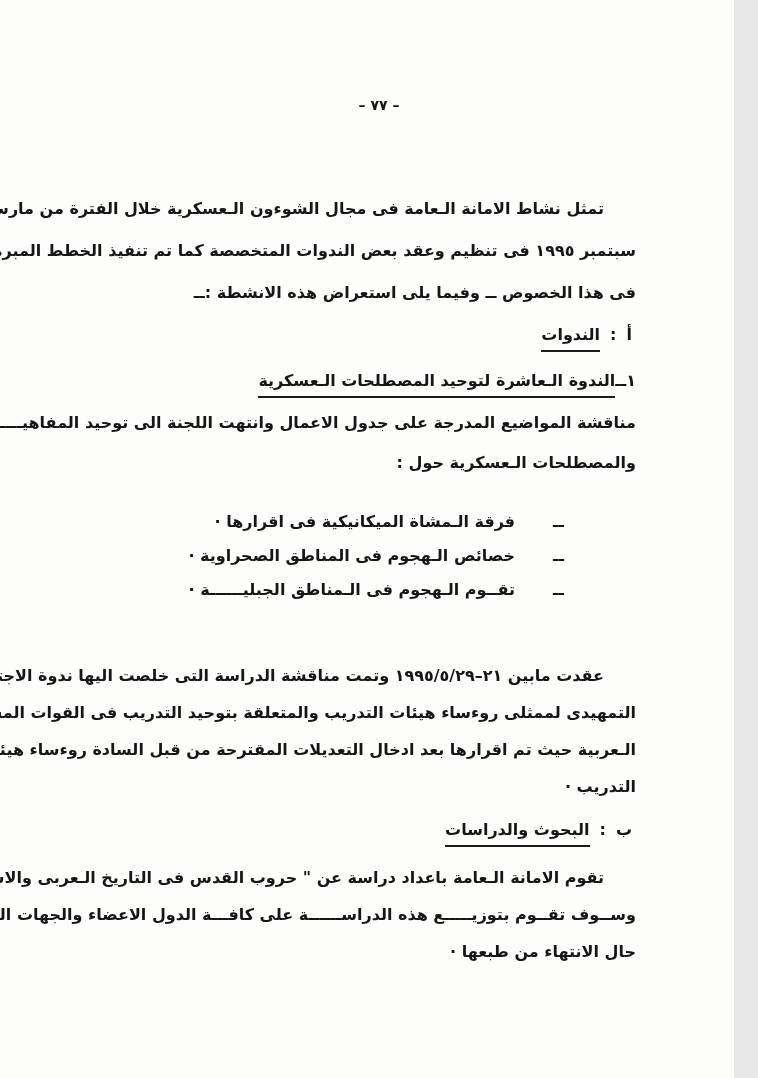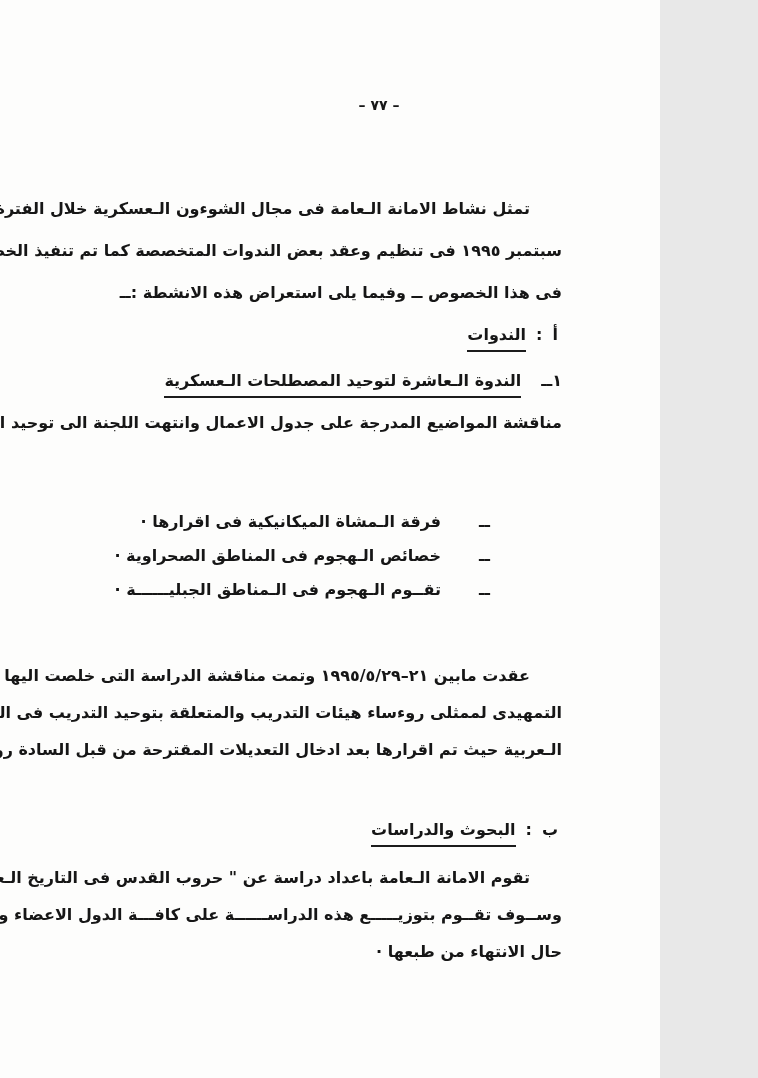--- a/index.html
+++ b/index.html
@@ -1,18 +1,18 @@
 <!DOCTYPE html>
 <html lang="ar"><head>
 <meta charset="utf-8">
 <style>
   html, body { margin: 0; padding: 0; background: #e8e8e8; }
   .page {
     position: relative;
-    width: 660px;
+    width: 734px;
     height: 1078px;
     margin: 0;
     background: #fdfdfc;
     color: #161616;
     font-family: "DejaVu Sans", sans-serif;
     font-weight: bold;
     overflow: hidden;
   }
   .pagenum {
     position: absolute;
@@ -49,21 +49,21 @@
   .para-3  { top: 859px; }
   .para-3 .ln { line-height: 37px; }
 
   .u {
     display: inline-block;
     border-bottom: 2px solid #1c1c1c;
     padding-bottom: 6px;
   }
   .marker { display: inline-block; padding-right: 4px; }
   .colon  { display: inline-block; margin: 0 10px; }
-  .num    { display: inline-block; margin-left: 20px; }
+  .num    { display: inline-block; }
   .dash   { display: inline-block; margin-left: 38px; }
   .heading-line { white-space: nowrap; }
 </style>
 </head>
 <body>
 
 <div class="page">
 
   <div class="pagenum">– ٧٧ –</div>
 
@@ -78,39 +78,41 @@
     <div class="block hdg-a heading-line">
       <span class="marker">أ</span><span class="colon">:</span><span class="u">الندوات</span>
     </div>
 
     <div class="block ttl-1 heading-line">
       <span class="num">١ــ</span><span class="u">الندوة الـعاشرة لتوحيد المصطلحات الـعسكرية</span>
     </div>
 
     <div class="block para-1">
       <div class="ln">مناقشة المواضيع المدرجة على جدول الاعمال وانتهت اللجنة الى توحيد المفاهيــــــــــــــم</div>
+      <div class="ln">والمصطلحات الـعسكرية حول :</div>
     </div>
 
     <div class="block bullets">
       <div class="ln">
         <span class="dash">ــ</span><span>فرقة الـمشاة الميكانيكية فى اقرارها ·</span>
       </div>
       <div class="ln">
         <span class="dash">ــ</span><span>خصائص الـهجوم فى المناطق الصحراوية ·</span>
       </div>
       <div class="ln">
         <span class="dash">ــ</span><span>تقــوم الـهجوم فى الـمناطق الجبليــــــة ·</span>
       </div>
     </div>
 
 
     <div class="block para-2">
       <div class="ln indent">عقدت مابين ٢١–١٩٩٥/٥/٢٩ وتمت مناقشة الدراسة التى خلصت اليها ندوة الاجتماع</div>
       <div class="ln">التمهيدى لممثلى روءساء هيئات التدريب والمتعلقة بتوحيد التدريب فى القوات المسلحـــــة</div>
       <div class="ln">الـعربية حيث تم اقرارها بعد ادخال التعديلات المقترحة من قبل السادة روءساء هيئــــــات</div>
+      <div class="ln">التدريب ·</div>
     </div>
 
     <div class="block hdg-b heading-line">
       <span class="marker">ب</span><span class="colon">:</span><span class="u">البحوث والدراسات</span>
     </div>
 
     <div class="block para-3">
       <div class="ln indent">تقوم الامانة الـعامة باعداد دراسة عن " حروب القدس فى التاريخ الـعربى والاسلامى "</div>
       <div class="ln">وســوف تقــوم بتوزيـــــع هذه الدراســــــة على كافـــة الدول الاعضاء والجهات المعنيـــــة</div>
       <div class="ln">حال الانتهاء من طبعها ·</div>

